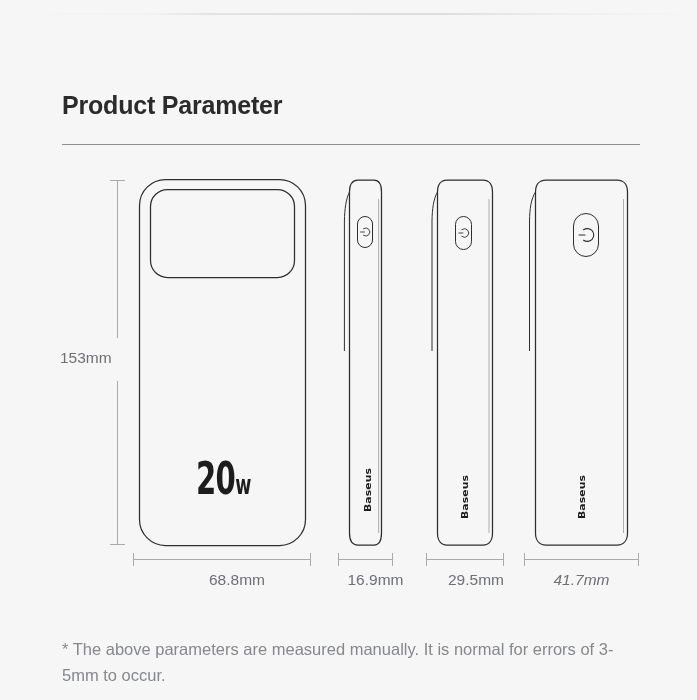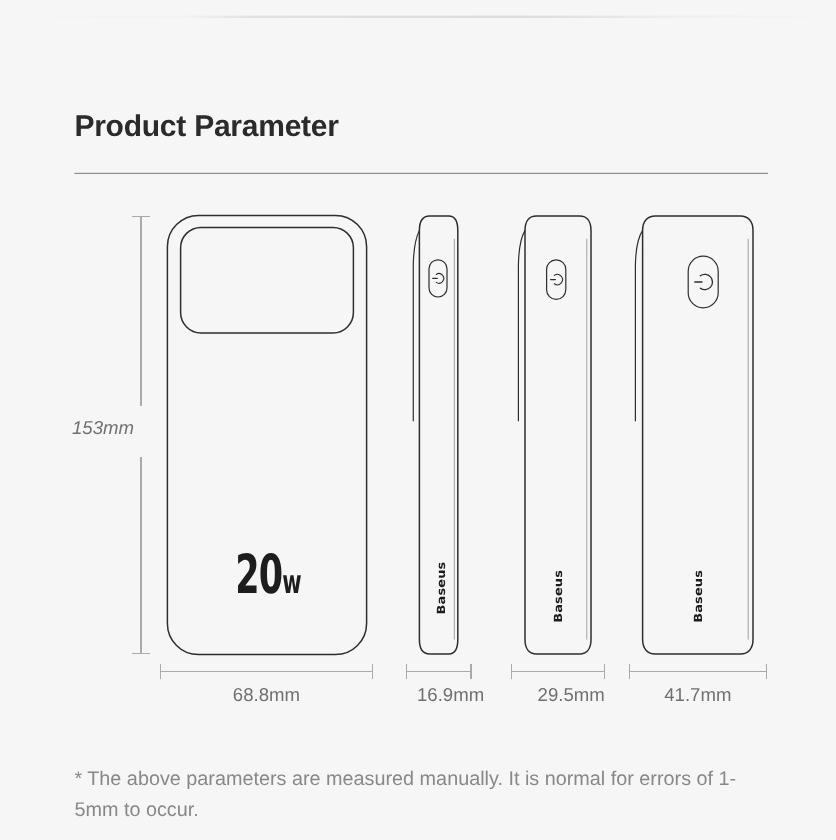--- a/index.html
+++ b/index.html
@@ -61,21 +61,20 @@
   
   .dim-label {
     position: absolute;
     color: #6f7072;
     font-size: 15.5px;
     white-space: nowrap;
   }
   .dim-label.vertical {
     left: 60px;
     top: 336px;
-    font-style: italic;
   }
   .dim-w {
     position: absolute;
     top: 558px;
     color: #6f7072;
     font-size: 15.5px;
     text-align: center;
     white-space: nowrap;
   }
 
@@ -210,20 +209,20 @@
   <div class="watt">
     <span class="num">20</span><span class="unit">w</span>
   </div>
 
   <div class="brand" style="left:338px; top:470px; width:60px; text-align:center;">Baseus</div>
   <div class="brand" style="left:435px; top:477px; width:60px; text-align:center;">Baseus</div>
   <div class="brand" style="left:552px; top:477px; width:60px; text-align:center;">Baseus</div>
 
   <div class="dim-label vertical">153mm</div>
 
-  <div class="dim-w" style="left:133px; width:178px;">68.8mm</div>
+  <div class="dim-w" style="left:148px; width:178px;">68.8mm</div>
   <div class="dim-w" style="left:336px; width:79px;">16.9mm</div>
   <div class="dim-w" style="left:425px; width:79px;text-align:right;">29.5mm</div>
-  <div class="dim-w" style="left:542px; width:79px;">41.7mm</div>
-
-  <div class="footnote">* The above parameters are measured manually. It is normal for errors of 1-5mm to occur.</div>
+  <div class="dim-w" style="left:542px; width:79px;font-style:italic;">41.7mm</div>
+
+  <div class="footnote">* The above parameters are measured manually. It is normal for errors of 3-5mm to occur.</div>
 
 </div>
 
 </body></html>

